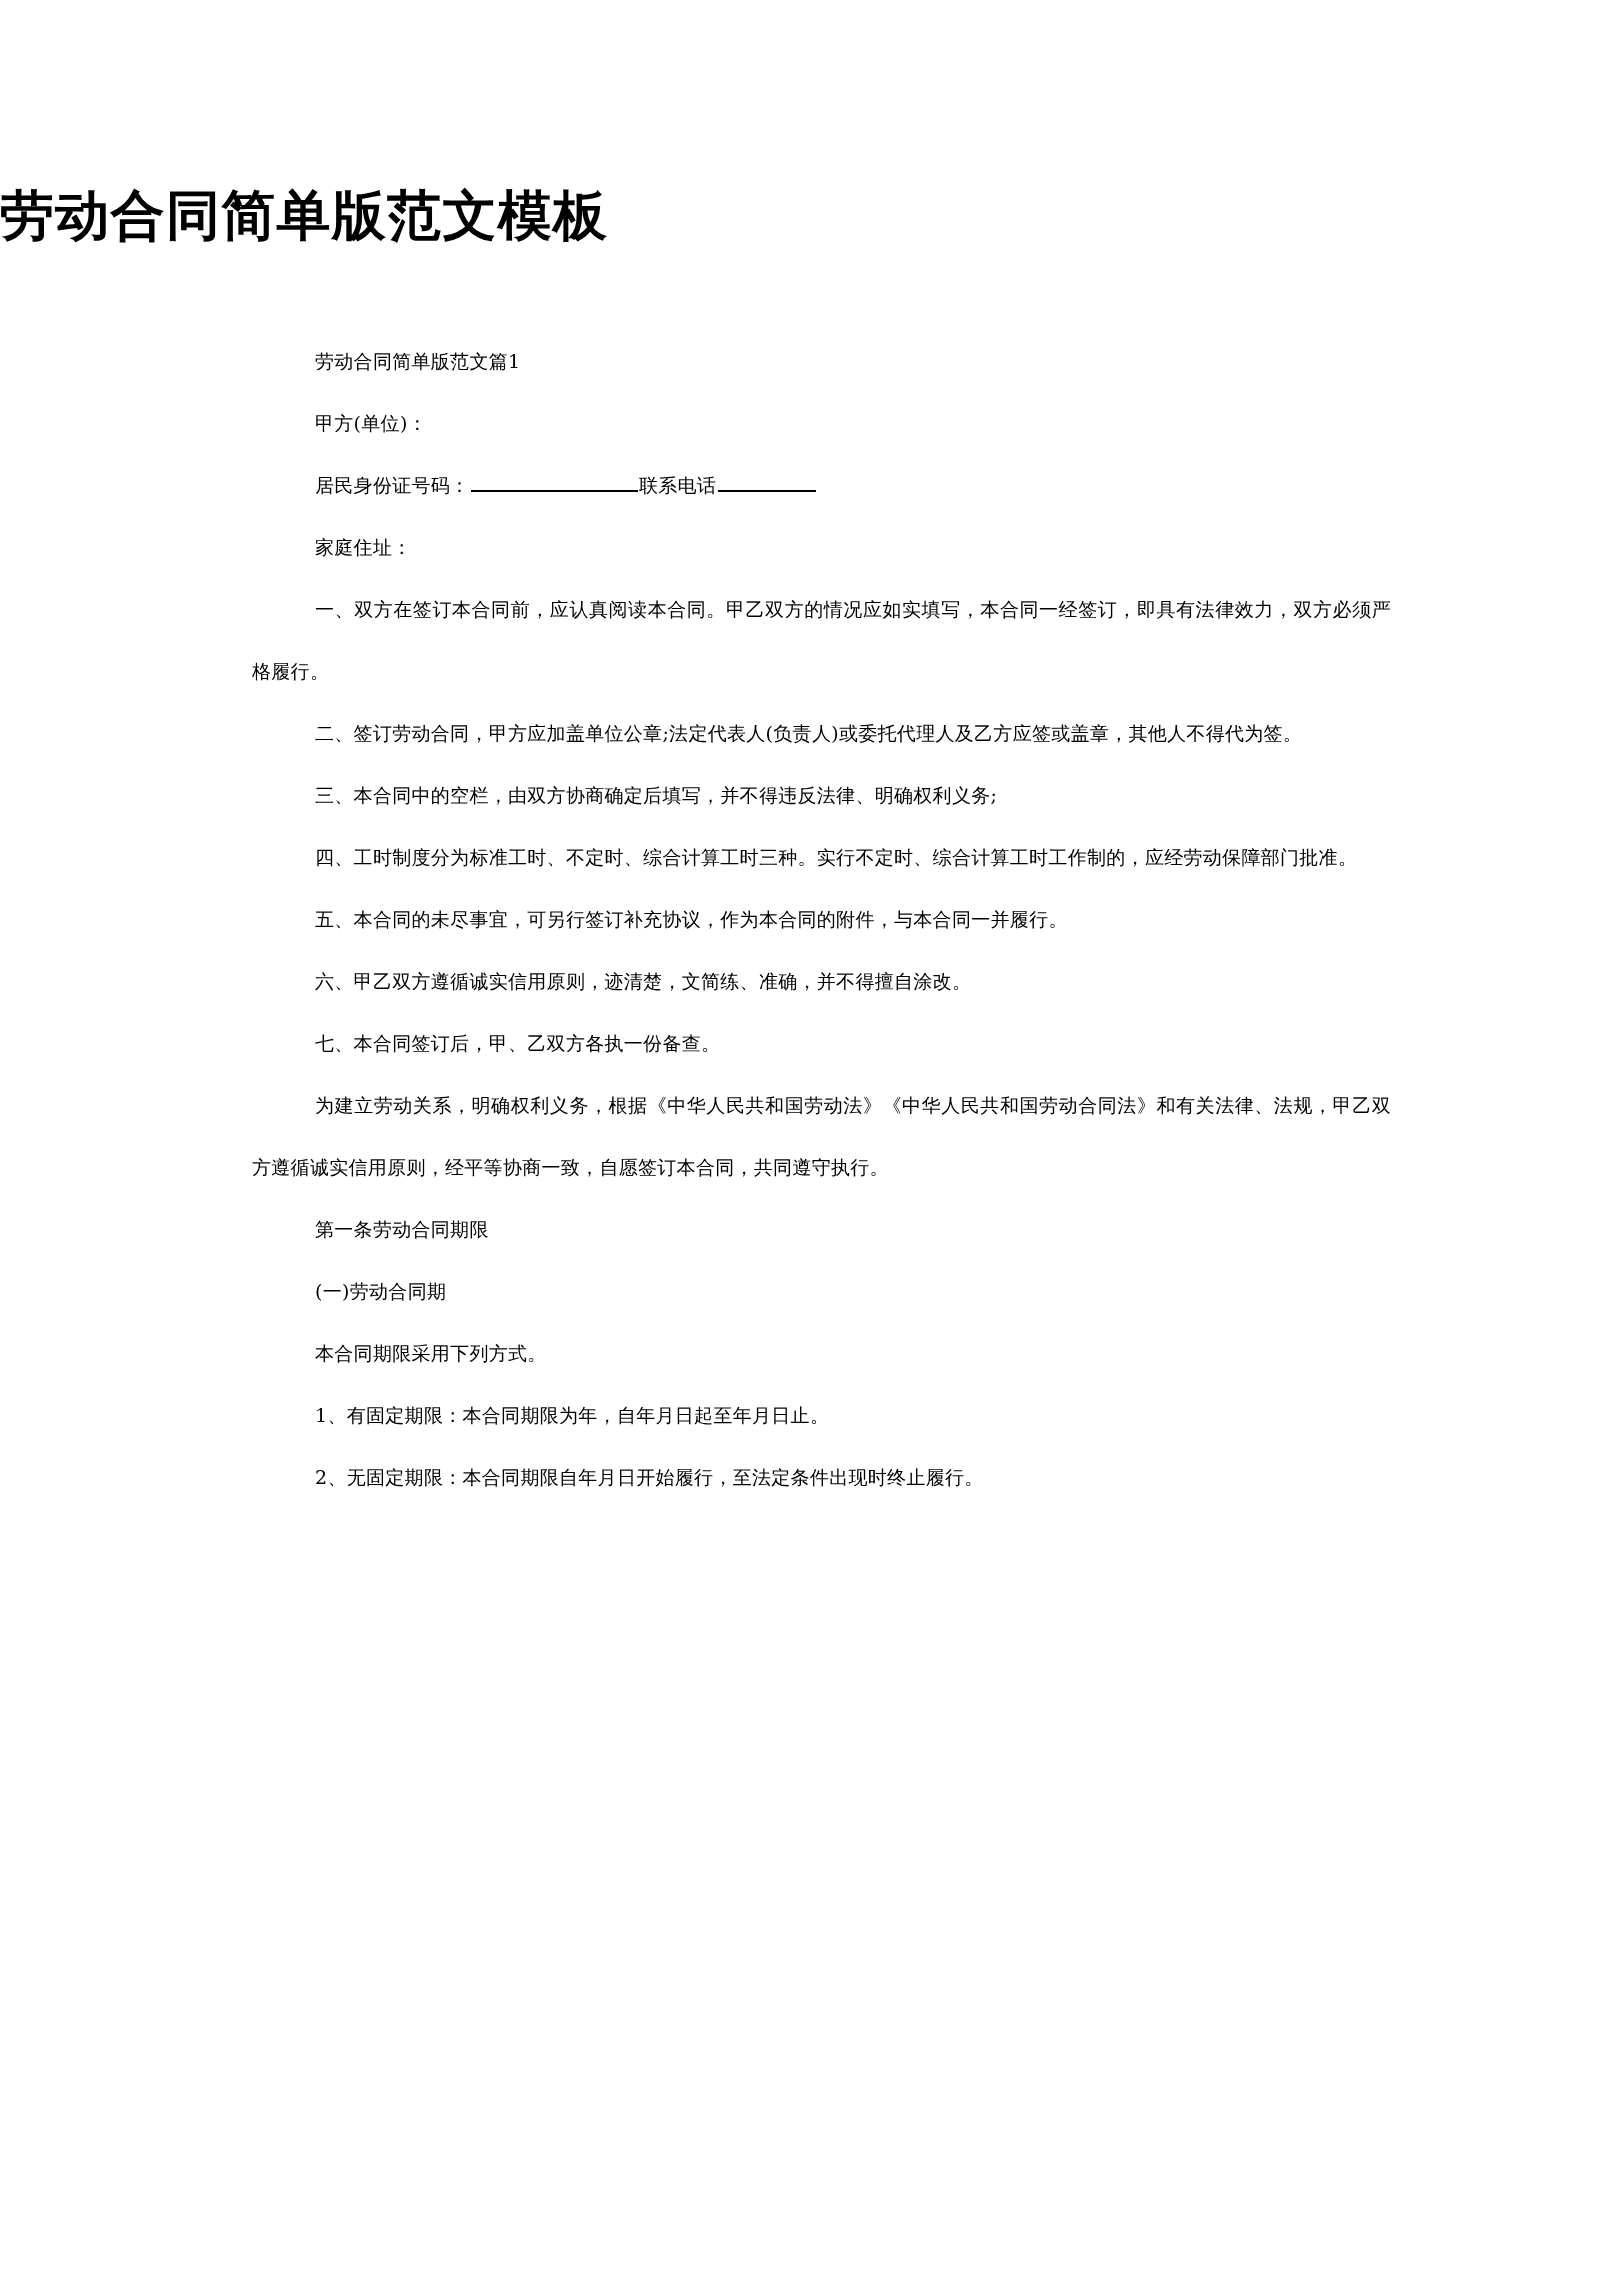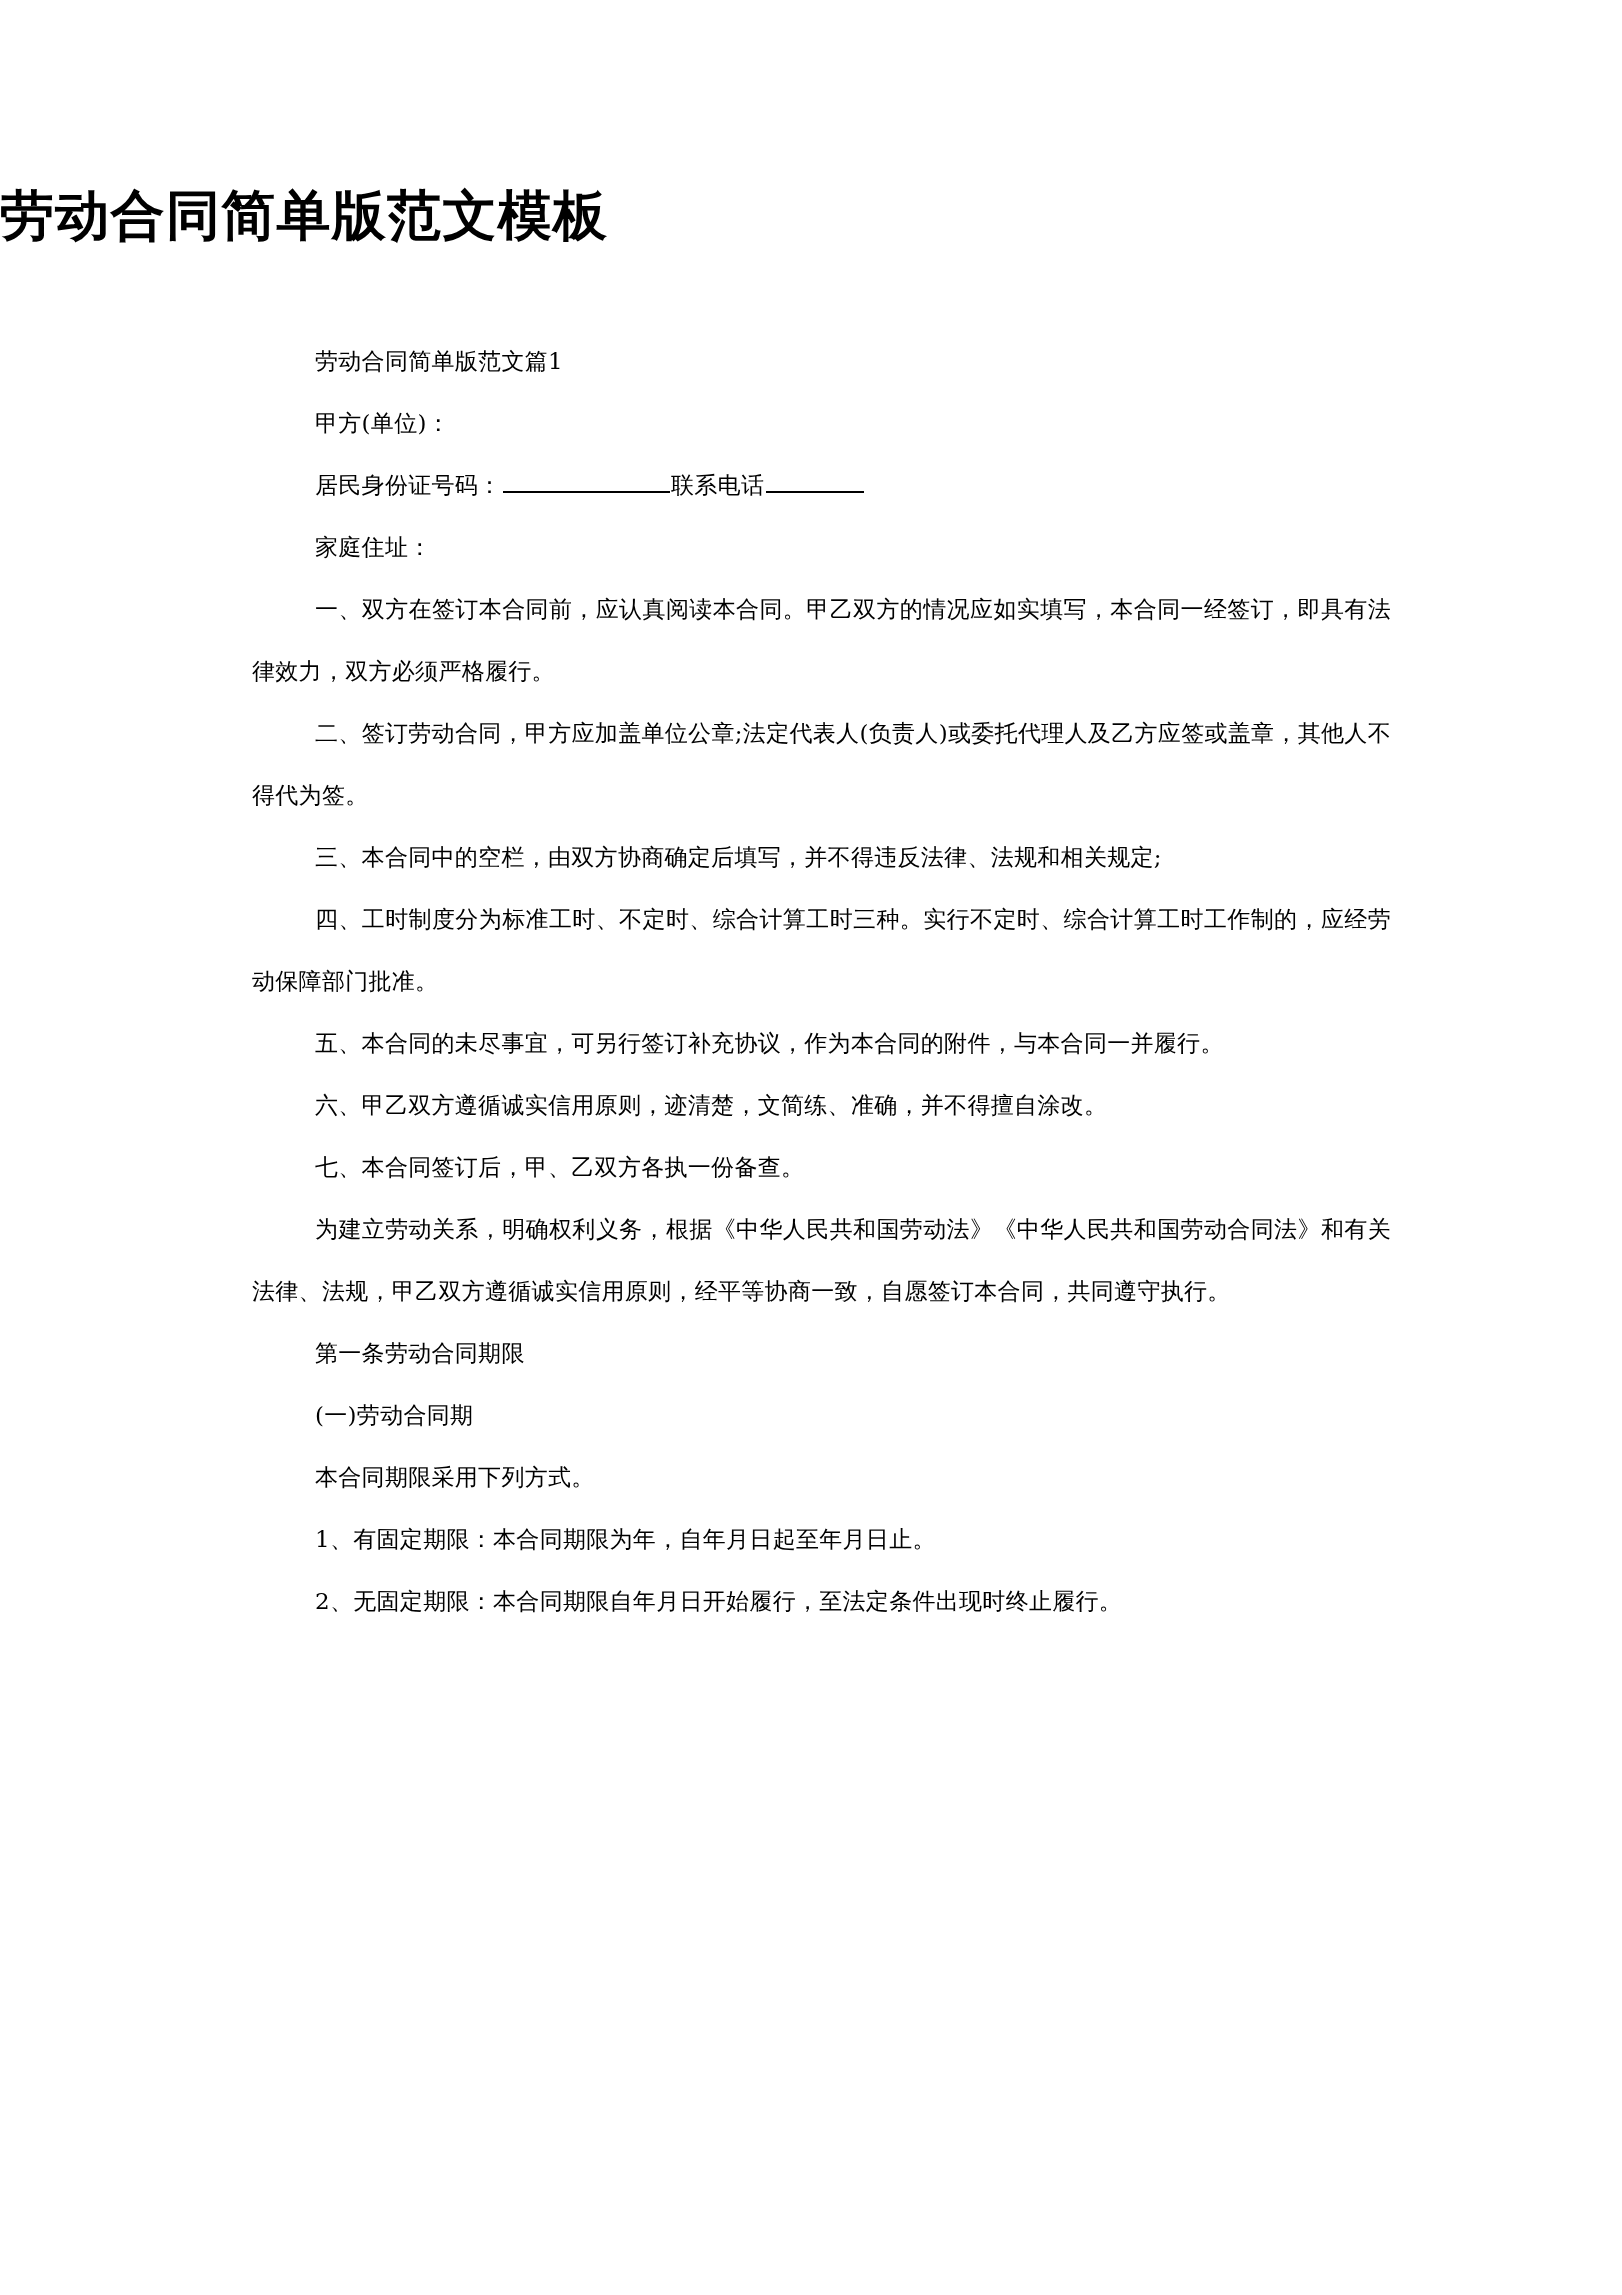--- a/index.html
+++ b/index.html
@@ -33,21 +33,21 @@
     line-height: 1.25;
     font-family: "DejaVu Serif", "Liberation Serif", serif;
   }
   .body-block {
     position: absolute;
     left: 252px;
     top: 330px;
     width: 1139px;
   }
   .para {
-    font-size: 23px;
+    font-size: 19px;
     line-height: 62px;
     text-align: justify;
     text-justify: inter-character;
     margin: 0 0 0 0;
     letter-spacing: 0.3px;
     word-break: break-all;
   }
   .indent {
     text-indent: 63px;
   }
@@ -78,21 +78,21 @@
 
 
     <p class="para indent"><span>居民身份证号码：</span><span class="blank b-xl"></span><span>联系电话</span><span class="blank b-sm"></span></p>
 
     <p class="para indent">家庭住址：</p>
 
     <p class="para indent">一、双方在签订本合同前，应认真阅读本合同。甲乙双方的情况应如实填写，本合同一经签订，即具有法律效力，双方必须严格履行。</p>
 
     <p class="para indent">二、签订劳动合同，甲方应加盖单位公章;法定代表人(负责人)或委托代理人及乙方应签或盖章，其他人不得代为签。</p>
 
-    <p class="para indent">三、本合同中的空栏，由双方协商确定后填写，并不得违反法律、法规和相关规定;</p>
+    <p class="para indent">三、本合同中的空栏，由双方协商确定后填写，并不得违反法律、明确权利义务;</p>
 
     <p class="para indent">四、工时制度分为标准工时、不定时、综合计算工时三种。实行不定时、综合计算工时工作制的，应经劳动保障部门批准。</p>
 
     <p class="para indent">五、本合同的未尽事宜，可另行签订补充协议，作为本合同的附件，与本合同一并履行。</p>
 
     <p class="para indent">六、甲乙双方遵循诚实信用原则，迹清楚，文简练、准确，并不得擅自涂改。</p>
 
     <p class="para indent">七、本合同签订后，甲、乙双方各执一份备查。</p>
 
     <p class="para indent">为建立劳动关系，明确权利义务，根据《中华人民共和国劳动法》《中华人民共和国劳动合同法》和有关法律、法规，甲乙双方遵循诚实信用原则，经平等协商一致，自愿签订本合同，共同遵守执行。</p>

